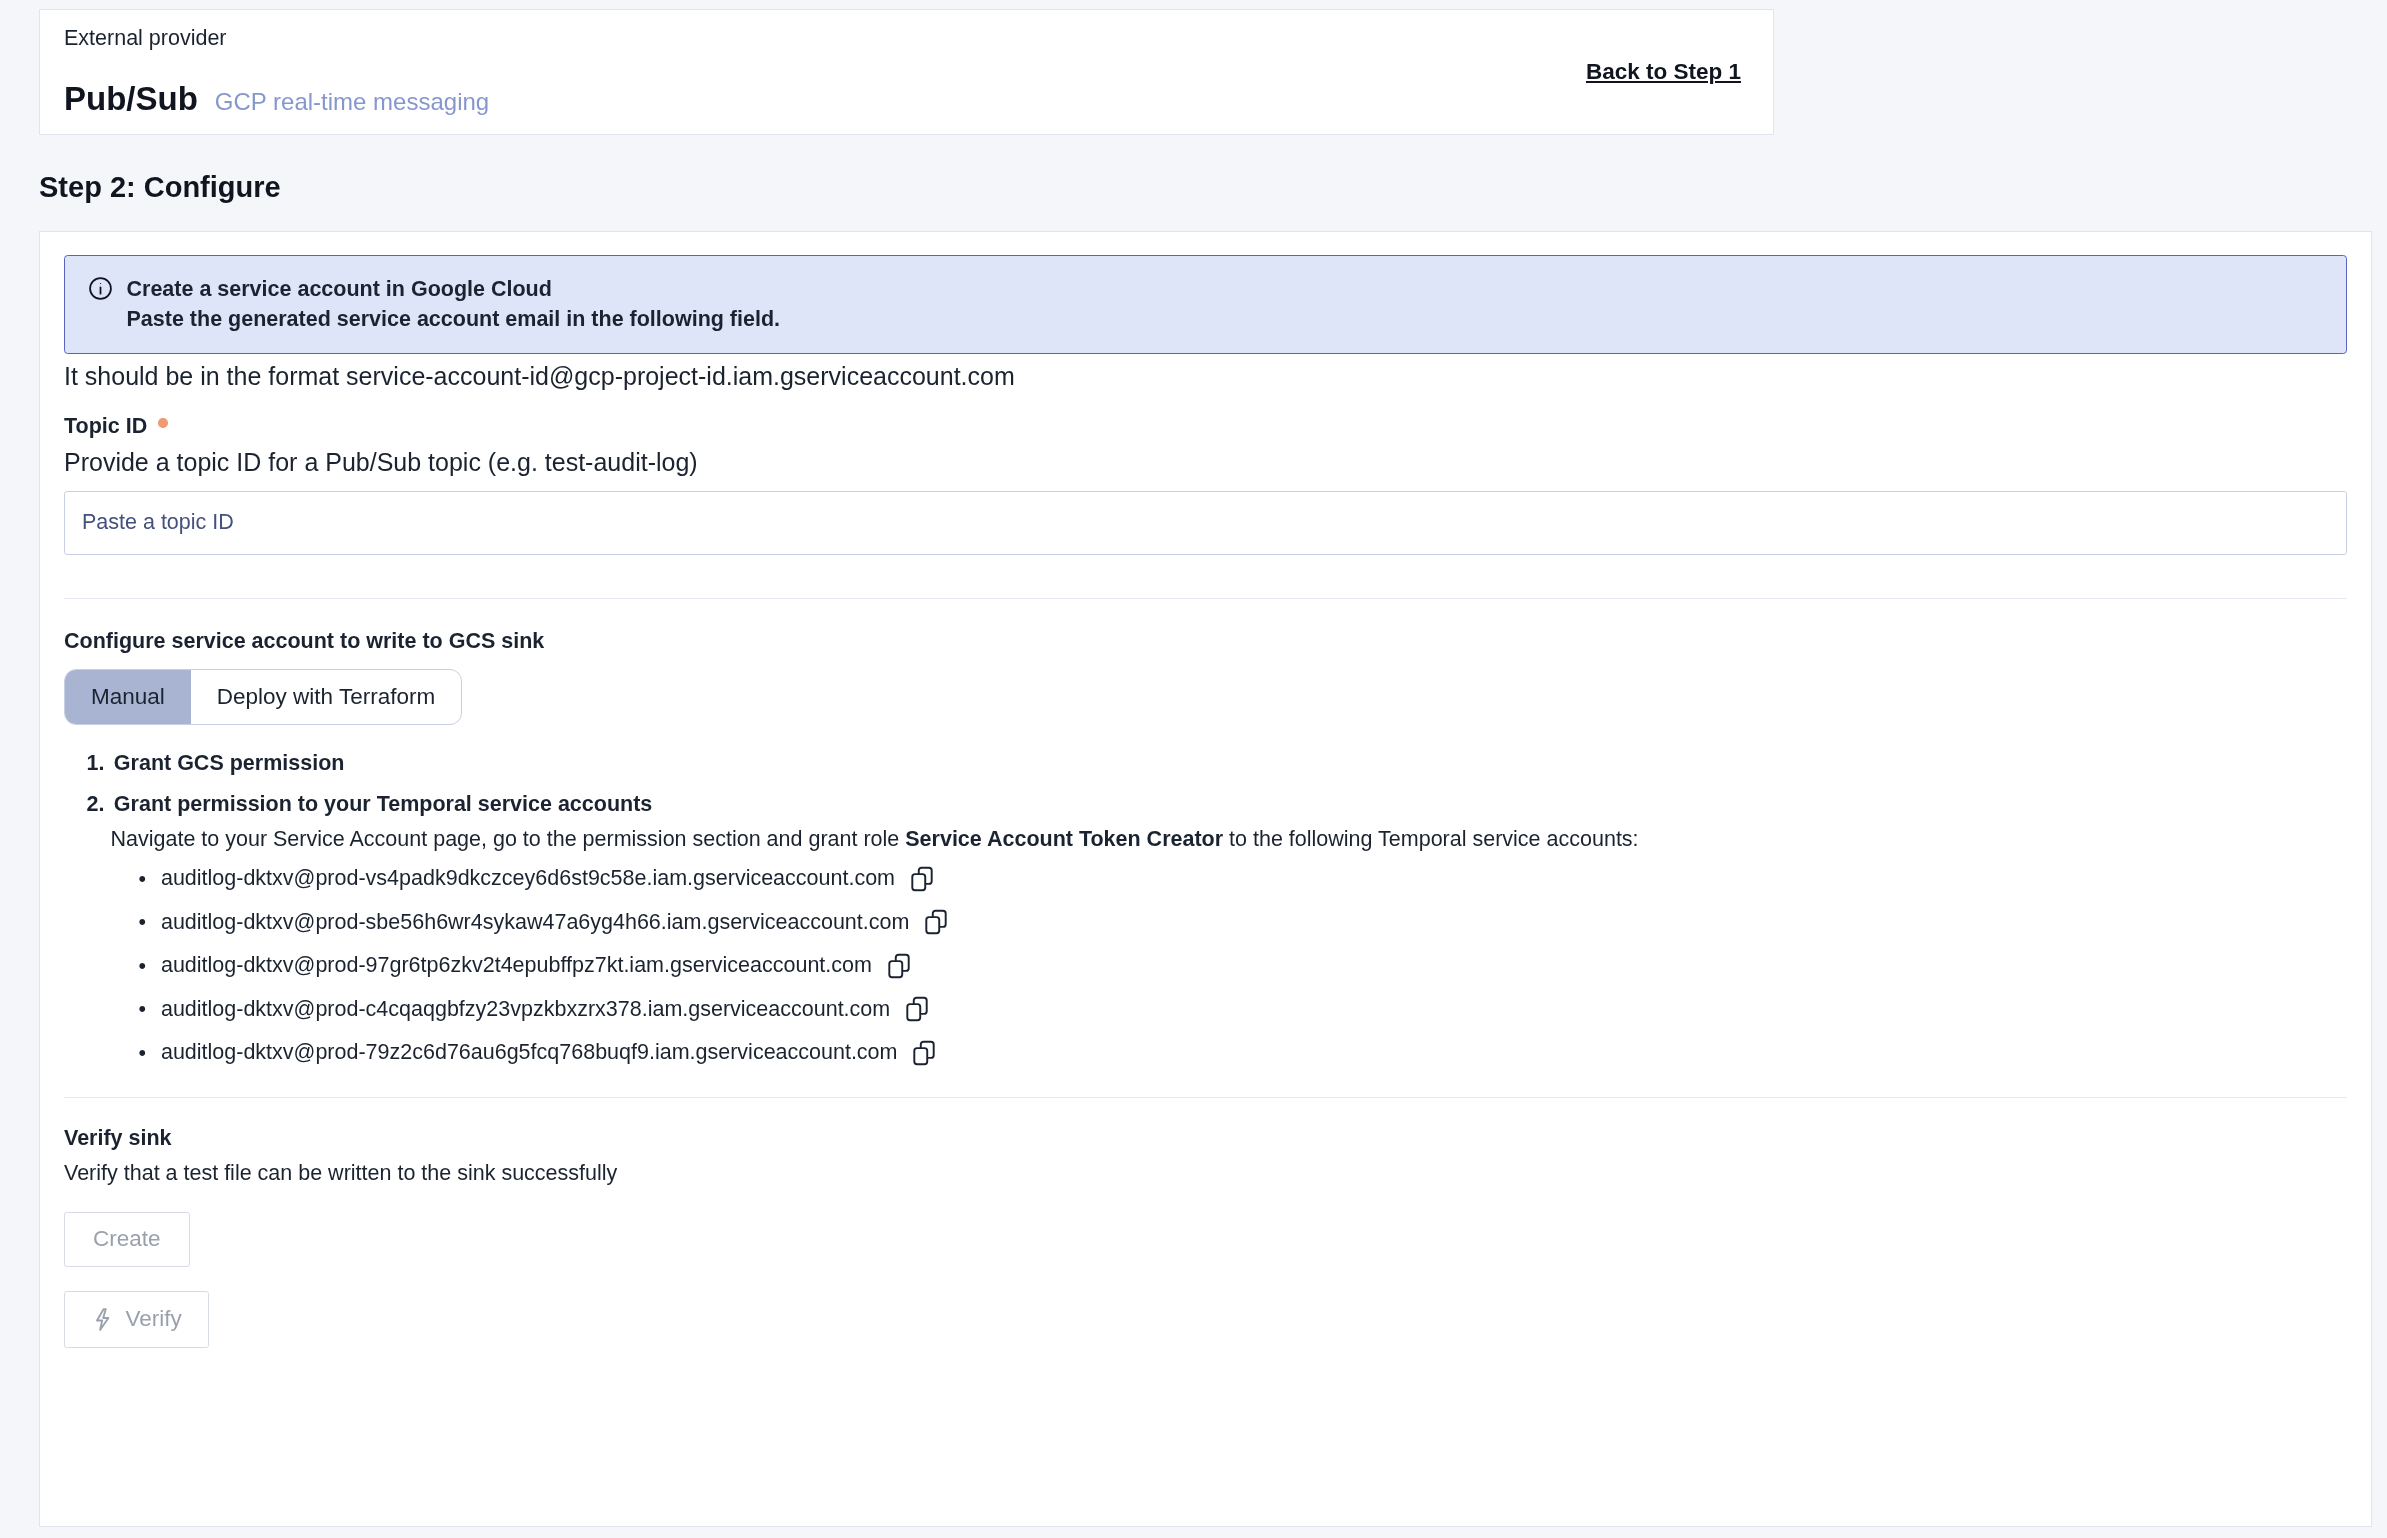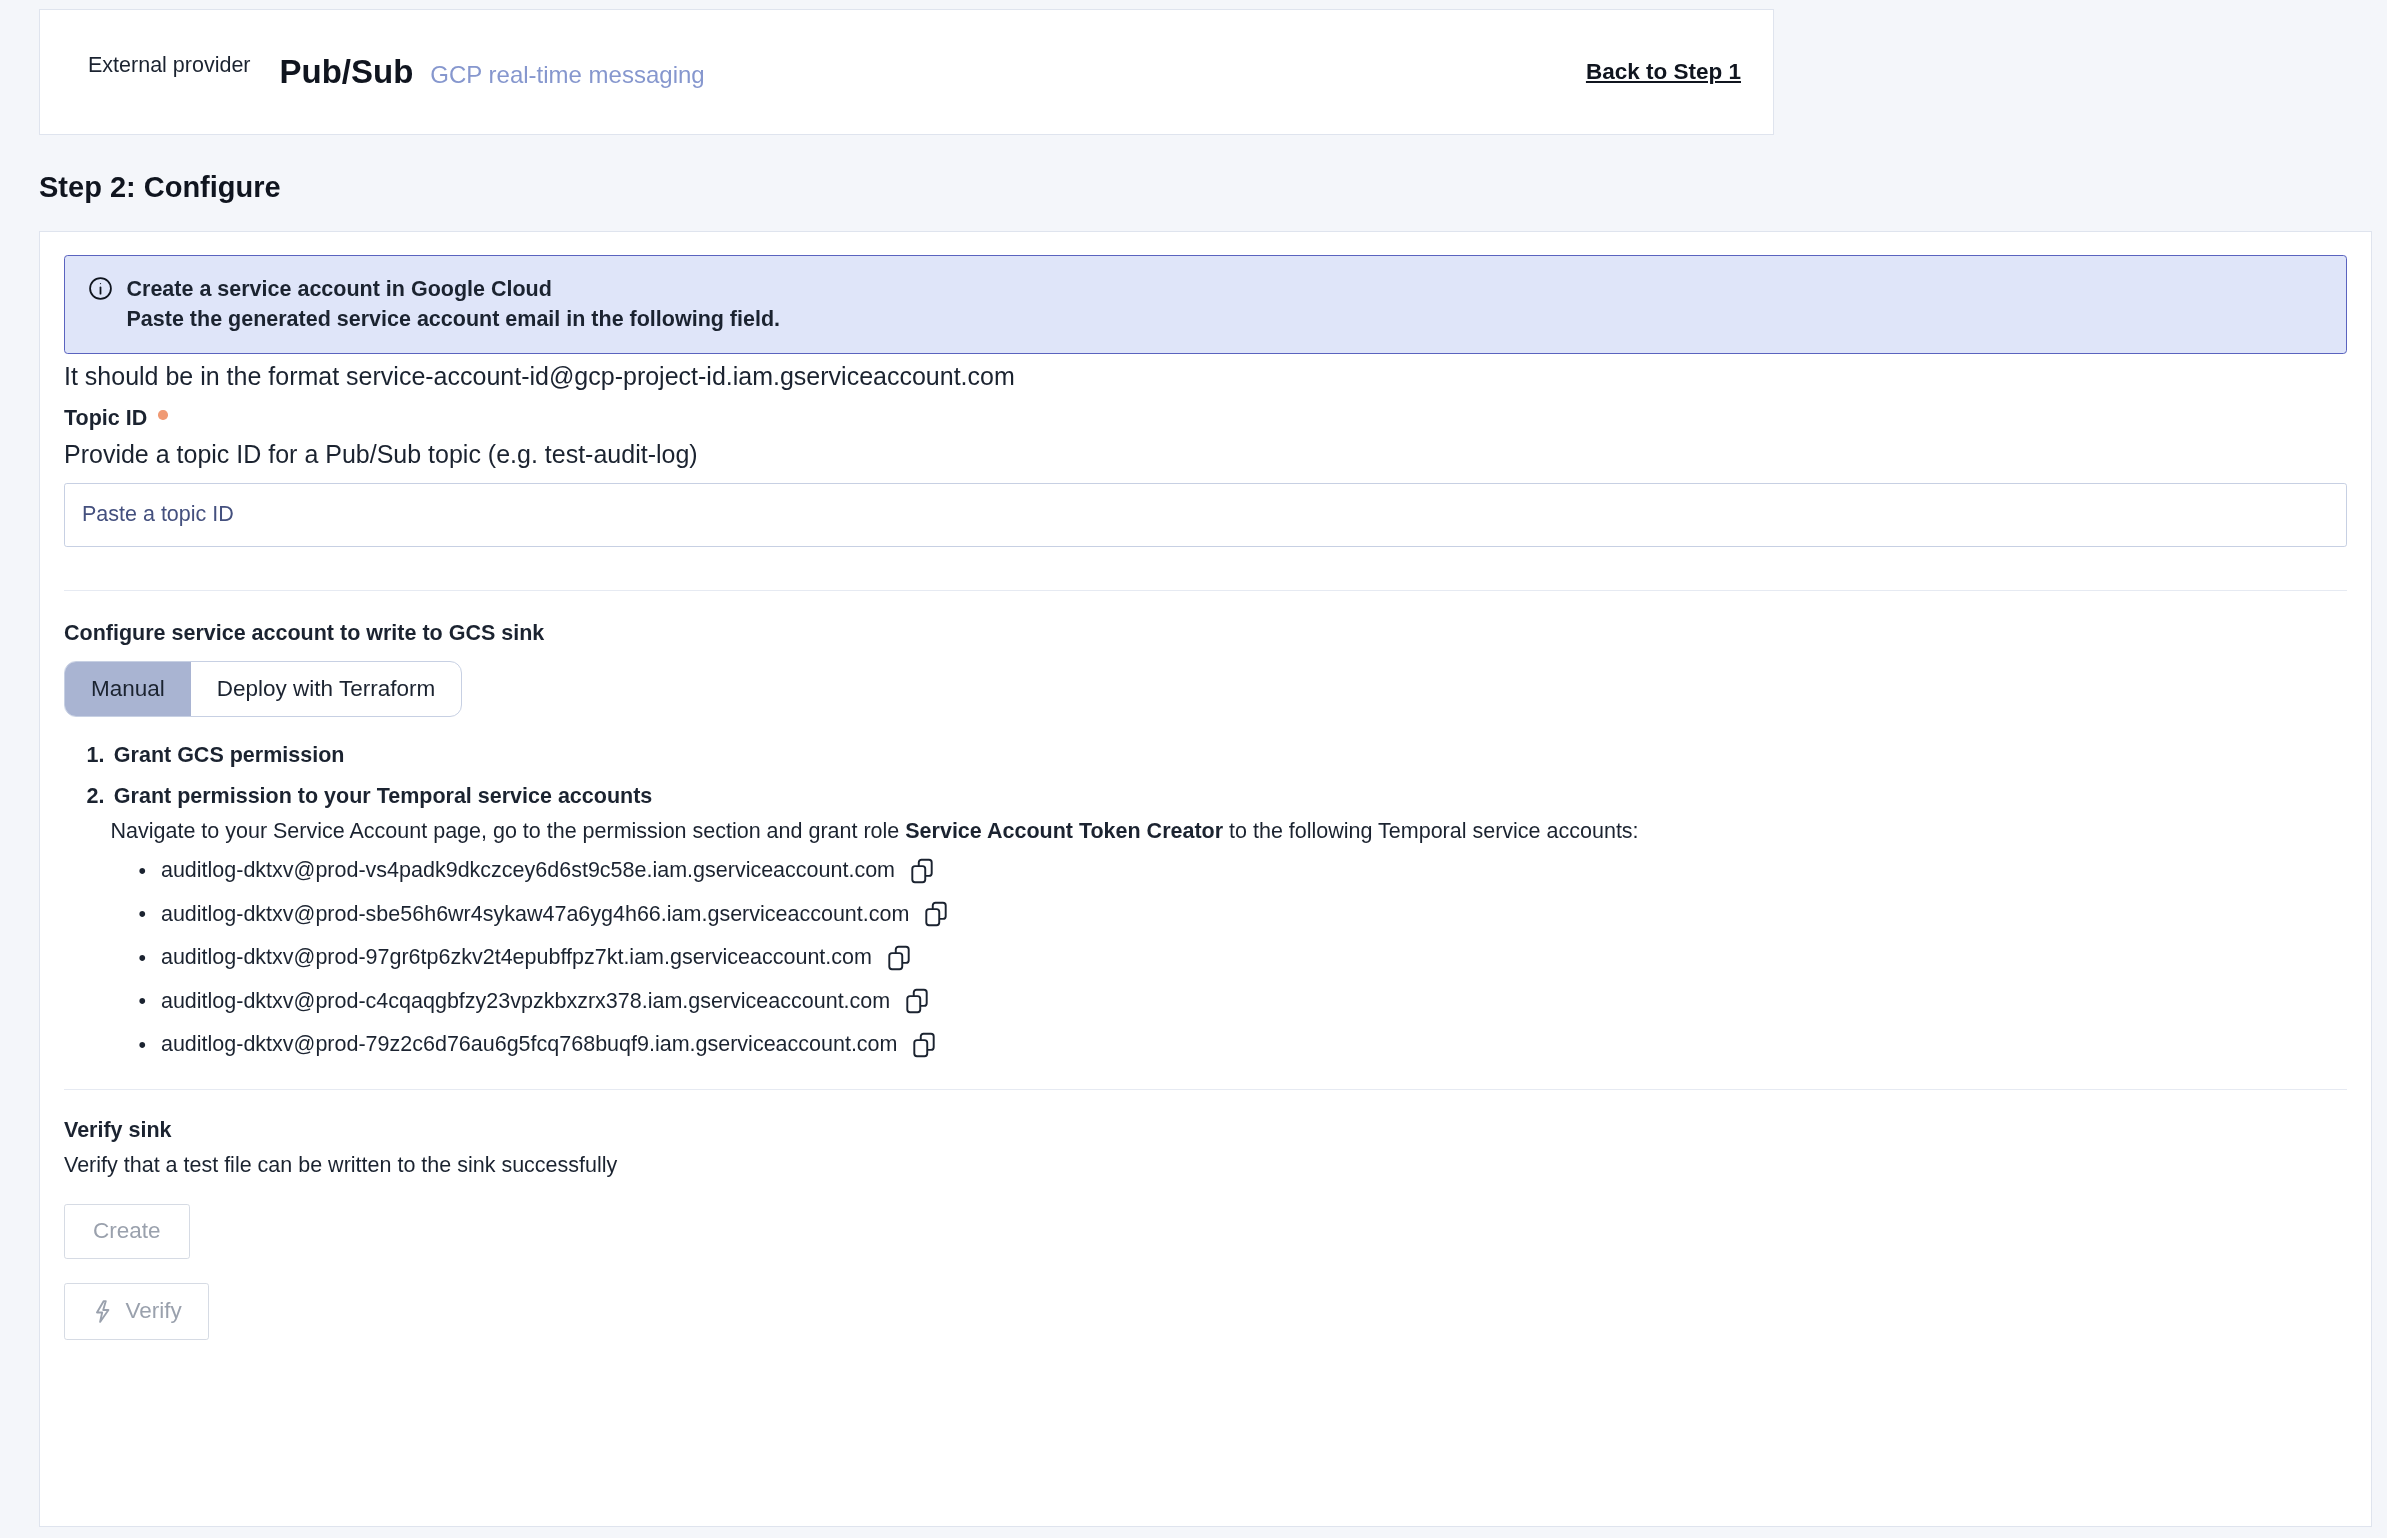--- a/index.html
+++ b/index.html
@@ -13,21 +13,21 @@
   .page { position:relative; width:2387px; height:1538px; }
 
   
   .provider-card {
     position:absolute; left:39px; top:9.4px;
     width:1735px; height:126px; box-sizing:border-box;
     background:#ffffff; border:1.9px solid #dfe4ee;
     display:flex; align-items:center; justify-content:space-between;
     padding:0 32px 0 24px;
   }
-  .provider-left { display:flex; flex-direction:row; gap:29px;margin-left:24px; }
+  .provider-left { display:flex; flex-direction:column; gap:29px; }
   .provider-eyebrow { font-size:21.5px; color:#1b2330; }
   .provider-title-row { display:flex; align-items:baseline; gap:17px; }
   .provider-name { font-size:33px; font-weight:700; color:#10151f; }
   .provider-subtitle { font-size:24px; color:#8697ce; }
   .back-link {
     font-size:22.5px; font-weight:600; color:#10151f;
     text-decoration:underline; cursor:pointer; white-space:nowrap;
   }
 
   
@@ -64,21 +64,21 @@
   .field-helper { margin-top:8.4px; font-size:25px; line-height:28px; }
   .text-input {
     display:block; box-sizing:border-box; margin-top:19px;
     height:64px; border:1.9px solid #c7d0e3; border-radius:2.8px;
     font-family:"Liberation Sans", sans-serif;
     font-size:21.5px; padding:0 17px; color:#2c3a66; background:#fff; outline:none;
   }
   .text-input::placeholder { color:#44507e; opacity:1; }
   .input-email { width:1524px; }
   .input-topic { width:100%; margin-top:15px; }
-  .mt32 { margin-top:16px; }
+  .mt32 { margin-top:24px; }
 
   .divider { border:none; border-top:1.9px solid #e6eaf2; margin:43px 0 0 0; }
 
   
   .section-label { margin-top:30px; font-size:21.5px; font-weight:700; }
   .tabs {
     display:inline-flex; margin-top:15px;
     border:1.9px solid #c7d0e3; border-radius:12px; overflow:hidden; background:#fff;
   }
   .tab {

